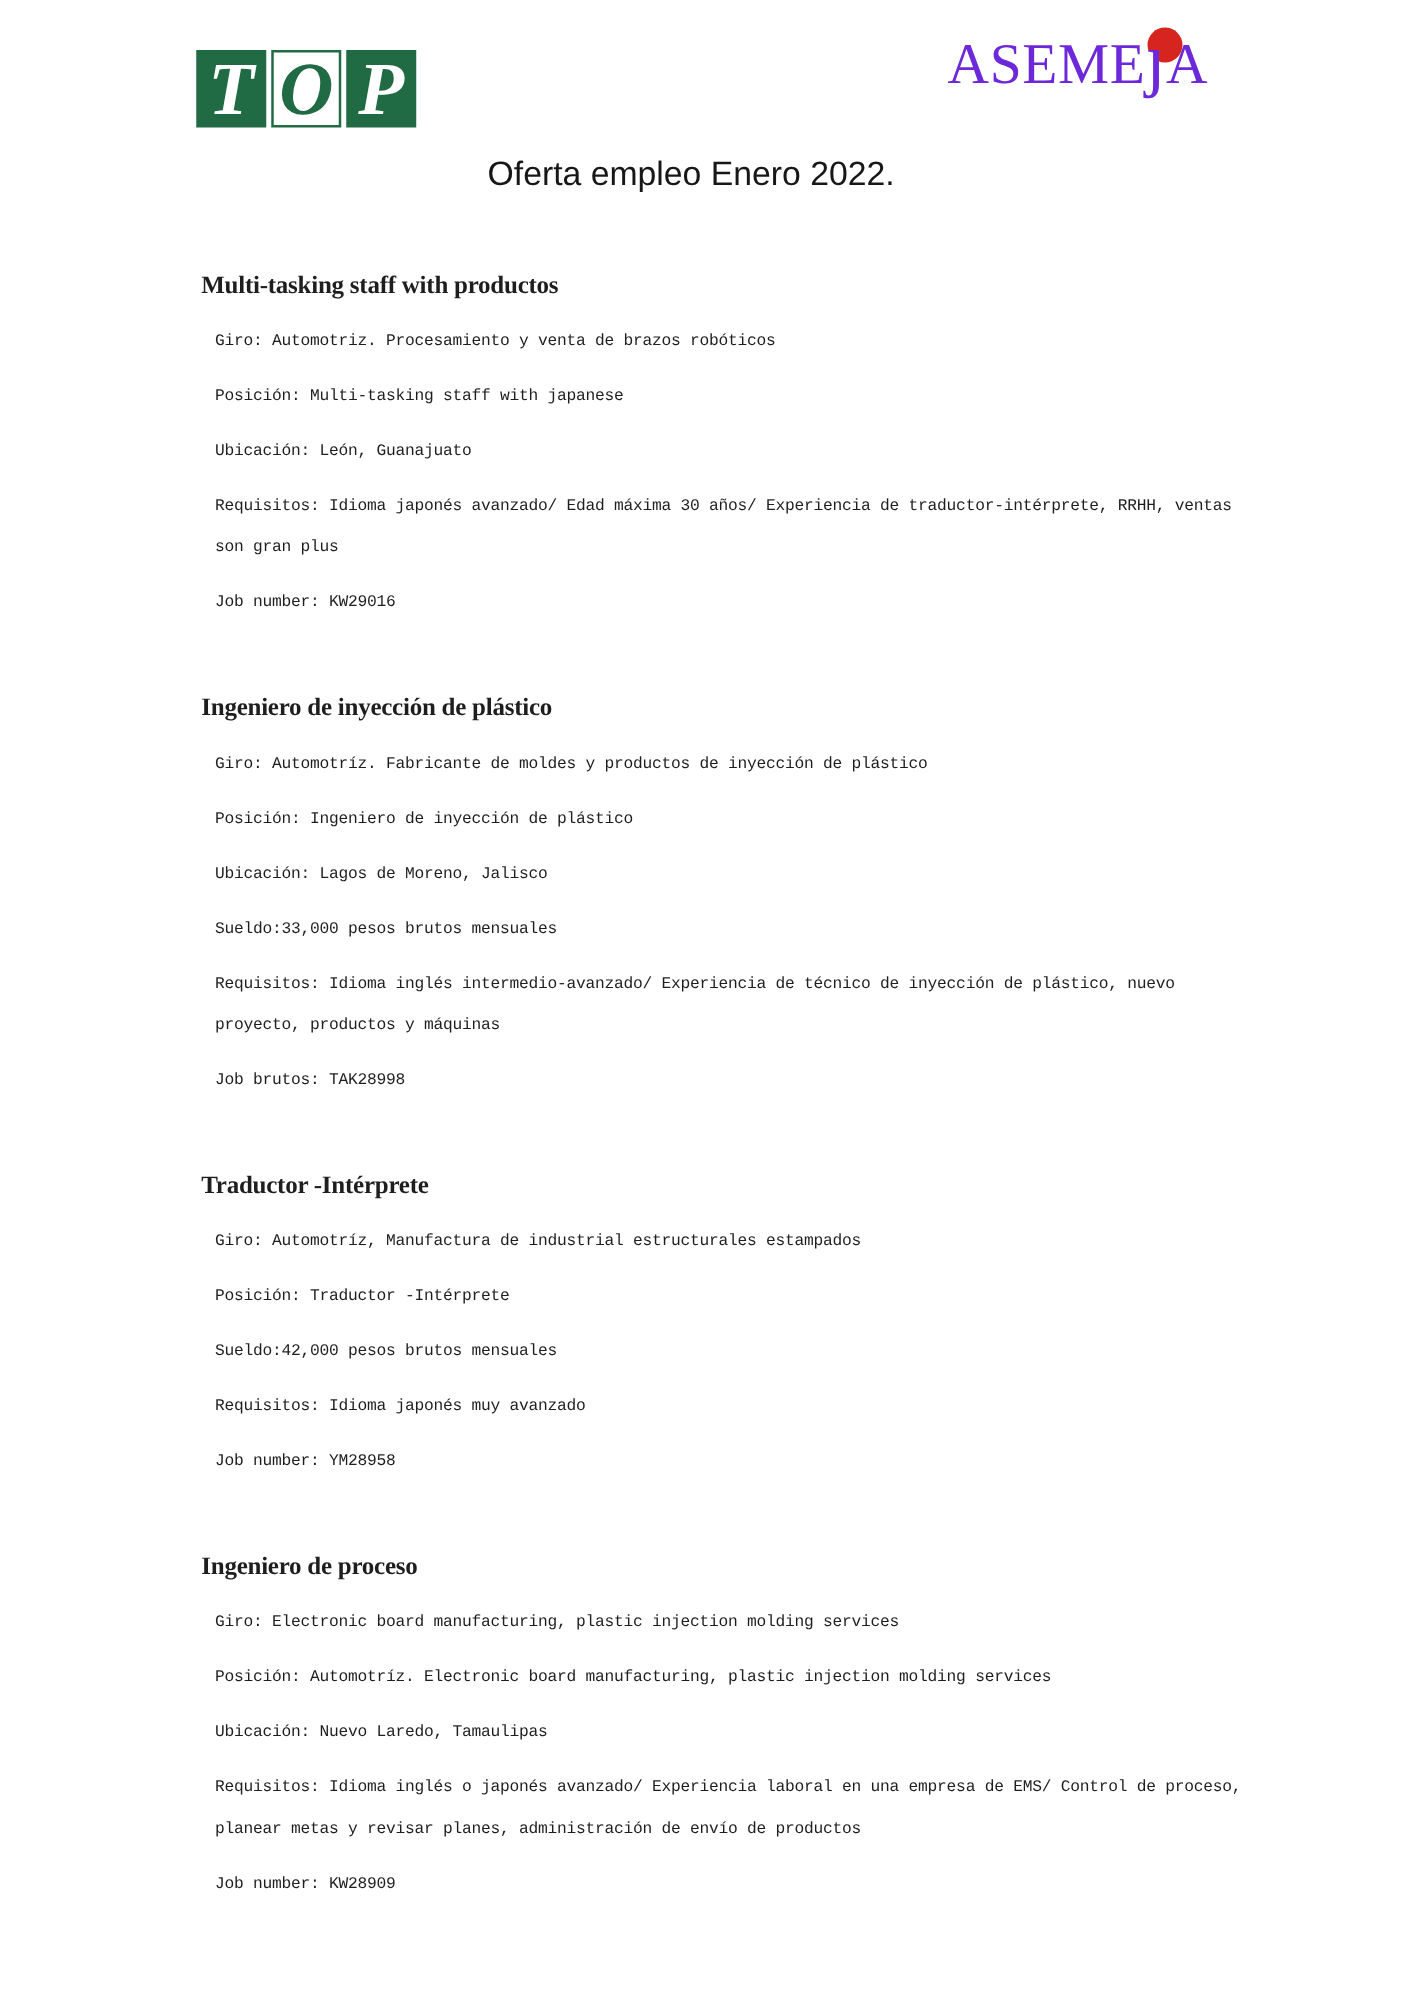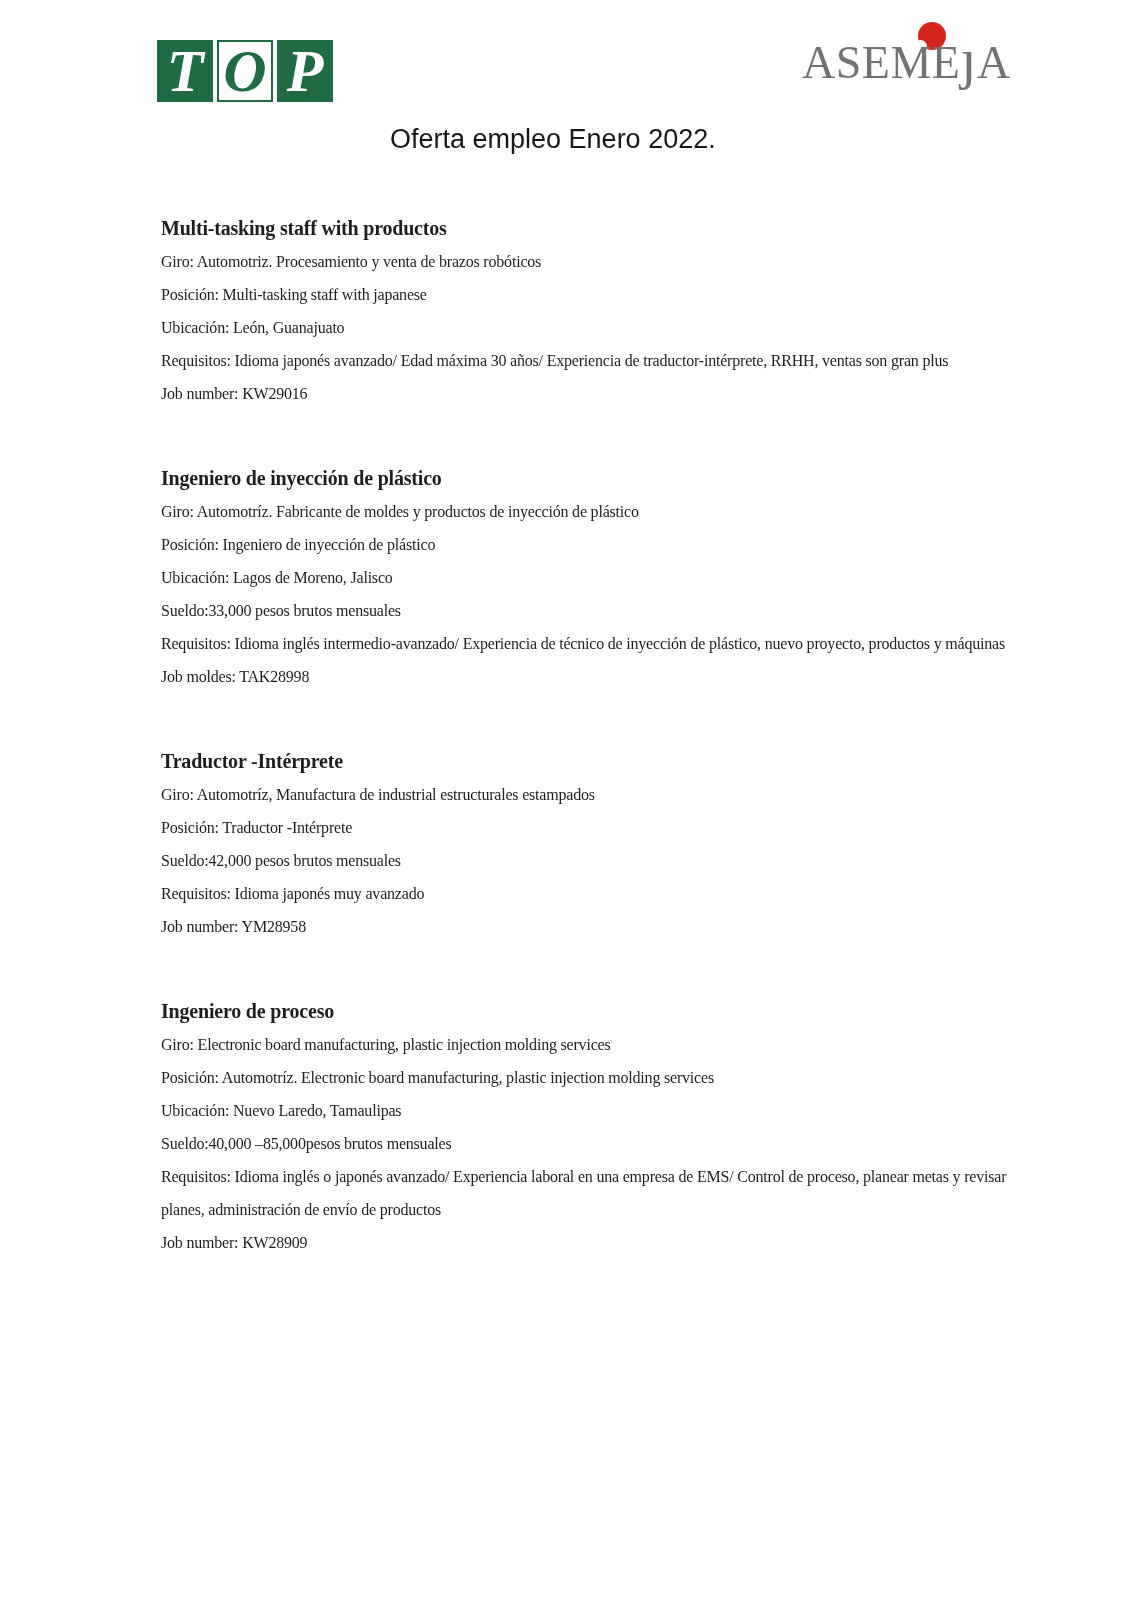--- a/index.html
+++ b/index.html
@@ -42,28 +42,27 @@
   .asemeja-logo {
     position: absolute;
     left: 758px;
     top: 24px;
     width: 220px;
     height: 90px;
   }
   .asemeja-text {
     position: absolute;
     left: 0;
-    top: 16px;
+    top: 4px;
     font-family: "Liberation Serif", "DejaVu Serif", serif;
     font-size: 46px;
     line-height: 46px;
     letter-spacing: 0.5px;
-    color: #737373;
+    color: #6d28d9;
     white-space: nowrap;
-    margin-left: 44px;
   }
   .asemeja-j {
     font-size: 1.25em;
     line-height: 0;
   }
   .asemeja-dot {
     position: absolute;
     left: 160px;
     top: -2px;
     width: 28px;
@@ -104,24 +103,25 @@
   }
   .job { margin: 0 0 52px 0; }
   .job h2 {
     margin: 0;
     font-size: 20px;
     line-height: 33px;
     font-weight: bold;
     letter-spacing: -0.2px;
   }
   .job p {
-    margin: 0;
-    font-size: 16px;
+    margin: 11px;
+    font-size: 13px;
     line-height: 33px;
     letter-spacing: -0.2px;
+    font-family: Liberation Mono, monospace;
   }
 </style>
 </head>
 <body>
 
 <div class="page">
 
   <div class="top-logo">
     <span class="sq green">T</span>
     <span class="sq white">O</span>
@@ -146,36 +146,35 @@
       <p>Job number: KW29016</p>
     </section>
 
     <section class="job">
       <h2>Ingeniero de inyección de plástico</h2>
       <p>Giro: Automotríz. Fabricante de moldes y productos de inyección de plástico</p>
       <p>Posición: Ingeniero de inyección de plástico</p>
       <p>Ubicación: Lagos de Moreno, Jalisco</p>
       <p>Sueldo:33,000 pesos brutos mensuales</p>
       <p>Requisitos: Idioma inglés intermedio-avanzado/ Experiencia de técnico de inyección de plástico, nuevo proyecto, productos y máquinas</p>
-      <p>Job moldes: TAK28998</p>
+      <p>Job brutos: TAK28998</p>
     </section>
 
     <section class="job">
       <h2>Traductor -Intérprete</h2>
       <p>Giro: Automotríz, Manufactura de industrial estructurales estampados</p>
       <p>Posición: Traductor -Intérprete</p>
       <p>Sueldo:42,000 pesos brutos mensuales</p>
       <p>Requisitos: Idioma japonés muy avanzado</p>
       <p>Job number: YM28958</p>
     </section>
 
     <section class="job">
       <h2>Ingeniero de proceso</h2>
       <p>Giro: Electronic board manufacturing, plastic injection molding services</p>
       <p>Posición: Automotríz. Electronic board manufacturing, plastic injection molding services</p>
       <p>Ubicación: Nuevo Laredo, Tamaulipas</p>
-      <p>Sueldo:40,000 –85,000pesos brutos mensuales</p>
       <p>Requisitos: Idioma inglés o japonés avanzado/ Experiencia laboral en una empresa de EMS/ Control de proceso, planear metas y revisar planes, administración de envío de productos</p>
       <p>Job number: KW28909</p>
     </section>
 
   </main>
 </div>
 
 </body></html>

